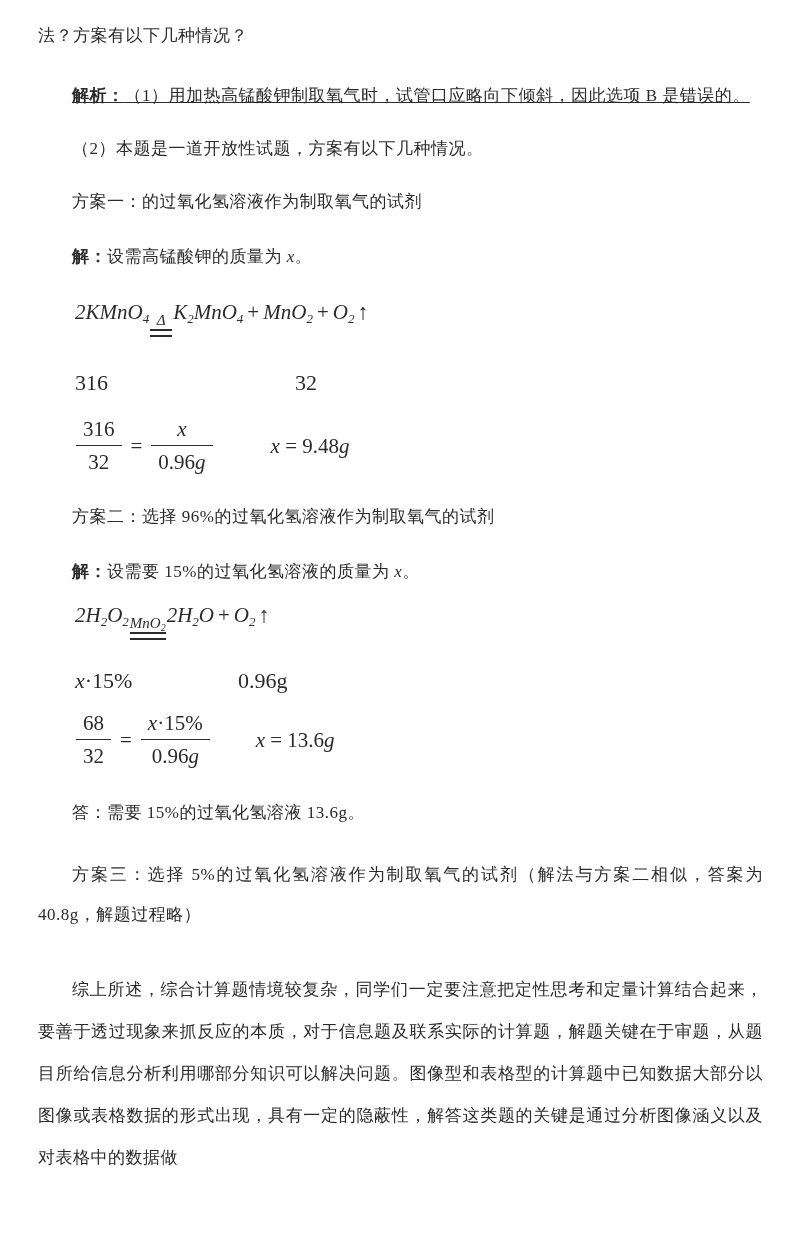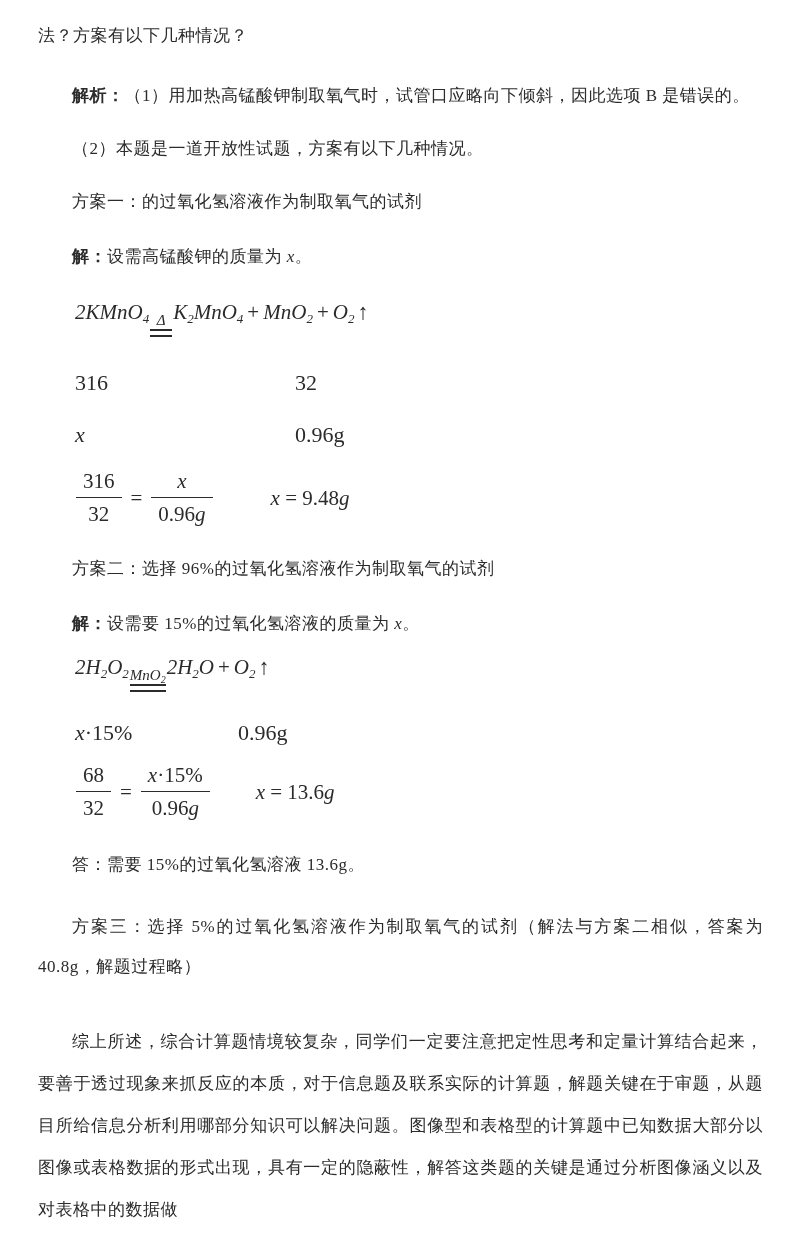--- a/index.html
+++ b/index.html
@@ -7,21 +7,21 @@
     width:800px; height:1247px; background:#ffffff; color:#2b2b2b;
     font-family:"Liberation Serif","DejaVu Serif",serif;
     font-size:17px; overflow:hidden;
   }
   .page { padding:24px 37px 0 38px; }
   .para { margin:0; line-height:24px; letter-spacing:0.5px; }
   .indent { text-indent:2em; }
   .b { font-weight:700; }
   .mi { font-style:italic; font-family:"Liberation Serif","DejaVu Serif",serif; }
 
-  .mt-a { margin-top:36px; }
+  .mt-a { margin-top:36px;text-decoration:underline; }
   .mt-b { margin-top:29px; }
   .mt-c { margin-top:31px; }
 
   
   .eq {
     margin:28px 0 0 37px; font-size:21px; font-style:italic;
     line-height:30px; letter-spacing:0; white-space:nowrap;
   }
   .eq sub, .frac sub, .cond sub { font-size:13px; line-height:0; vertical-align:-4px; }
   .op { font-style:normal; padding:0 4px; }
@@ -69,21 +69,20 @@
   <p class="para indent mt-b">方案一：的过氧化氢溶液作为制取氧气的试剂</p>
 
   <p class="para indent mt-c"><span class="b">解：</span><span>设需高锰酸钾的质量为 </span><span class="mi">x</span><span>。</span></p>
 
   <div class="eq"><span>2KMnO</span><sub>4</sub><span class="cond-eq">
         <span class="cond">Δ</span>
         <span class="eqbar"></span>
       </span><span>K</span><sub>2</sub><span>MnO</span><sub>4</sub><span class="op">+</span><span>MnO</span><sub>2</sub><span class="op">+</span><span>O</span><sub>2</sub><span class="arrow">↑</span></div>
 
   <p class="ratio ratio1"><span class="c1">316</span><span>32</span></p>
-  <p class="ratio ratio1" style="margin-top:28px"><span class="c1 mi">x</span><span>0.96g</span></p>
 
   <div class="prop prop1">
     <span class="frac">
         <span class="num">316</span>
         <span class="den">32</span>
       </span>
     <span class="eqsign">=</span>
     <span class="frac">
         <span class="num mi">x</span>
         <span class="den"><span>0.96</span><span class="mi">g</span></span>

